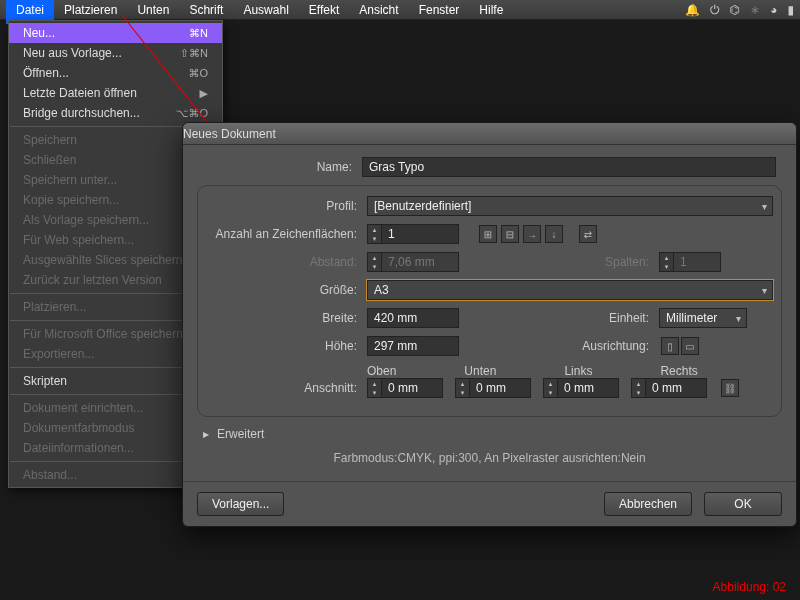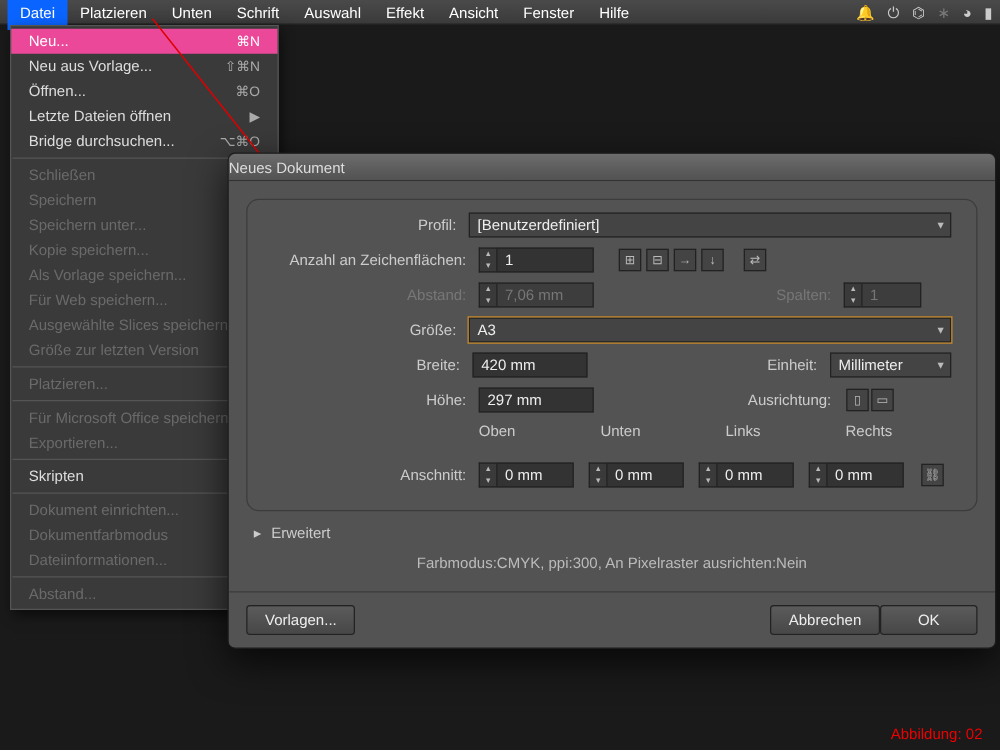--- a/index.html
+++ b/index.html
@@ -3,44 +3,44 @@
 <meta charset="utf-8">
 <style>
 *{box-sizing:border-box;margin:0;padding:0;font-family:-apple-system,"Helvetica Neue",Arial,sans-serif;font-size:12px;user-select:none}
 body{background:#1a1a1a;width:800px;height:600px;overflow:hidden;position:relative}
 .menubar{background:linear-gradient(#4a4a4a,#3a3a3a);height:20px;display:flex;align-items:center;padding:0 6px;color:#fff;border-bottom:1px solid #222}
 .menubar .menu-item{padding:14px 10px;height:20px;display:flex;align-items:center;cursor:default}
 .menubar .menu-item.active{background:#0a64ff}
 .menubar .sys{margin-left:auto;display:flex;gap:10px;align-items:center;color:#ccc}
 .dropdown{position:absolute;left:8px;top:20px;width:215px;background:#3a3a3a;border:1px solid #555;box-shadow:2px 4px 10px rgba(0,0,0,.6);padding:2px 0;z-index:5}
 .dropdown .dm{display:flex;justify-content:space-between;align-items:center;padding:3px 14px;color:#ddd;font-size:12px}
-.dropdown .dm.hl{background:#ec4899;color:#fff}
+.dropdown .dm.hl{background:#8b5cf6;color:#fff}
 .dropdown .dm.dis{color:#6a6a6a}
 .dropdown .sep{height:1px;background:#555;margin:3px 1px}
 .sc{color:#aaa;font-size:11px}
 .hl .sc{color:#fff}
 .dialog{position:absolute;left:182px;top:122px;width:615px;background:#535353;border:1px solid #1c1c1c;border-radius:6px;box-shadow:0 10px 30px rgba(0,0,0,.7);z-index:10}
 .dlg-title{height:22px;background:linear-gradient(#6c6c6c,#525252);border-bottom:1px solid #333;border-radius:6px 6px 0 0;text-align:left;line-height:22px;color:#ddd;font-size:12px}
 .dlg-body{padding:12px 14px;color:#ccc}
 .row{display:flex;align-items:center;margin-bottom:8px}
 .lbl{width:165px;text-align:right;padding-right:10px;color:#ccc;font-size:12px}
 .lbl.dis{color:#777}
 .inp{background:#333;border:1px solid #222;color:#eee;padding:3px 6px;height:20px;font-size:12px}
 .inp.dis{color:#777;background:#3d3d3d}
 .dd{background:#444;border:1px solid #222;color:#eee;height:20px;display:flex;align-items:center;padding:0 6px;position:relative;font-size:12px}
 .dd::after{content:"▾";position:absolute;right:5px;color:#bbb;font-size:10px}
 .dd.accent{outline:1px solid #c78a2a}
 .spin{display:flex;align-items:center}
 .spin .btns{width:14px;height:20px;background:#3a3a3a;border:1px solid #222;display:flex;flex-direction:column;border-right:none}
 .spin .btns span{flex:1;font-size:7px;color:#bbb;text-align:center;line-height:9px}
-.group{border:1px solid #3c3c3c;border-radius:10px;padding:10px 20px;margin-top:2px}
+.group{border:1px solid #3c3c3c;border-radius:10px;padding:10px 4px;margin-top:2px}
 .btn{background:linear-gradient(#5b5b5b,#474747);border:1px solid #222;color:#eee;padding:4px 14px;border-radius:3px;min-width:78px;text-align:center;font-size:12px}
-.dlg-foot{display:flex;padding:10px 14px;gap:0;border-top:1px solid #3c3c3c}
+.dlg-foot{display:flex;padding:10px 14px;gap:12px;border-top:1px solid #3c3c3c}
 .toolbtn{width:18px;height:18px;background:#444;border:1px solid #222;display:inline-flex;align-items:center;justify-content:center;font-size:10px;color:#bbb;margin-left:2px}
-.sublabels{display:flex;margin-left:165px;gap:68px;margin-bottom:18px;font-size:11px;color:#ccc}
+.sublabels{display:flex;margin-left:165px;gap:68px;margin-bottom:0;font-size:11px;color:#ccc}
 .iconrow{display:flex;gap:2px}
 .arrow-line{position:absolute;z-index:8;pointer-events:none}
 .abb{position:absolute;right:14px;bottom:6px;color:#e00;font-size:12px;z-index:20}
 </style>
 </head>
 <body>
 
 <div class="menubar">
   <div class="menu-item active">Datei</div>
   <div class="menu-item">Platzieren</div>
@@ -77,42 +77,42 @@
   <div class="dm">
       <span>Letzte Dateien öffnen</span>
       <span class="sc">▶</span>
     </div>
   <div class="dm">
       <span>Bridge durchsuchen...</span>
       <span class="sc">⌥⌘O</span>
     </div>
   <div class="sep"></div>
   <div class="dm dis">
+      <span>Speichern</span>
+    </div>
+  <div class="dm dis">
       <span>Schließen</span>
     </div>
   <div class="dm dis">
-      <span>Speichern</span>
-    </div>
-  <div class="dm dis">
       <span>Speichern unter...</span>
     </div>
   <div class="dm dis">
       <span>Kopie speichern...</span>
     </div>
   <div class="dm dis">
       <span>Als Vorlage speichern...</span>
     </div>
   <div class="dm dis">
       <span>Für Web speichern...</span>
     </div>
   <div class="dm dis">
       <span>Ausgewählte Slices speichern...</span>
     </div>
   <div class="dm dis">
-      <span>Größe zur letzten Version</span>
+      <span>Zurück zur letzten Version</span>
     </div>
   <div class="sep"></div>
   <div class="dm dis">
       <span>Platzieren...</span>
     </div>
   <div class="sep"></div>
   <div class="dm dis">
       <span>Für Microsoft Office speichern...</span>
     </div>
   <div class="dm dis">
@@ -139,20 +139,24 @@
 </div>
 
 <svg class="arrow-line" width="800" height="600" style="left:0;top:0">
   <line x1="122" y1="15" x2="352" y2="305" stroke="#d00" stroke-width="1.2"></line>
   <polygon points="352,305 345,296 350,303 343,300" fill="#d00"></polygon>
 </svg>
 
 <div class="dialog">
   <div class="dlg-title">Neues Dokument</div>
   <div class="dlg-body">
+    <div class="row">
+      <div class="lbl">Name:</div>
+      <input class="inp" style="width: 414px;" value="Gras Typo">
+    </div>
     <div class="group">
       <div class="row">
         <div class="lbl">Profil:</div>
         <div class="dd" style="width:406px">[Benutzerdefiniert]</div>
       </div>
       <div class="row">
         <div class="lbl">Anzahl an Zeichenflächen:</div>
         <div class="spin">
             <div class="btns">
               <span>▴</span>
@@ -188,21 +192,21 @@
           </div>
       </div>
       <div class="row">
         <div class="lbl">Größe:</div>
         <div class="dd accent" style="width:406px">A3</div>
       </div>
       <div class="row">
         <div class="lbl">Breite:</div>
         <input class="inp" style="width: 92px;" value="420 mm">
         <div class="lbl" style="width:200px">Einheit:</div>
-        <div class="dd" style="width:100px">Millimeter</div>
+        <div class="dd" style="width:88px">Millimeter</div>
       </div>
       <div class="row">
         <div class="lbl">Höhe:</div>
         <input class="inp" style="width: 92px;" value="297 mm">
         <div class="lbl" style="width:200px">Ausrichtung:</div>
         <span class="toolbtn">▯</span>
         <span class="toolbtn">▭</span>
       </div>
       <div class="sublabels">
         <span>Oben</span>

